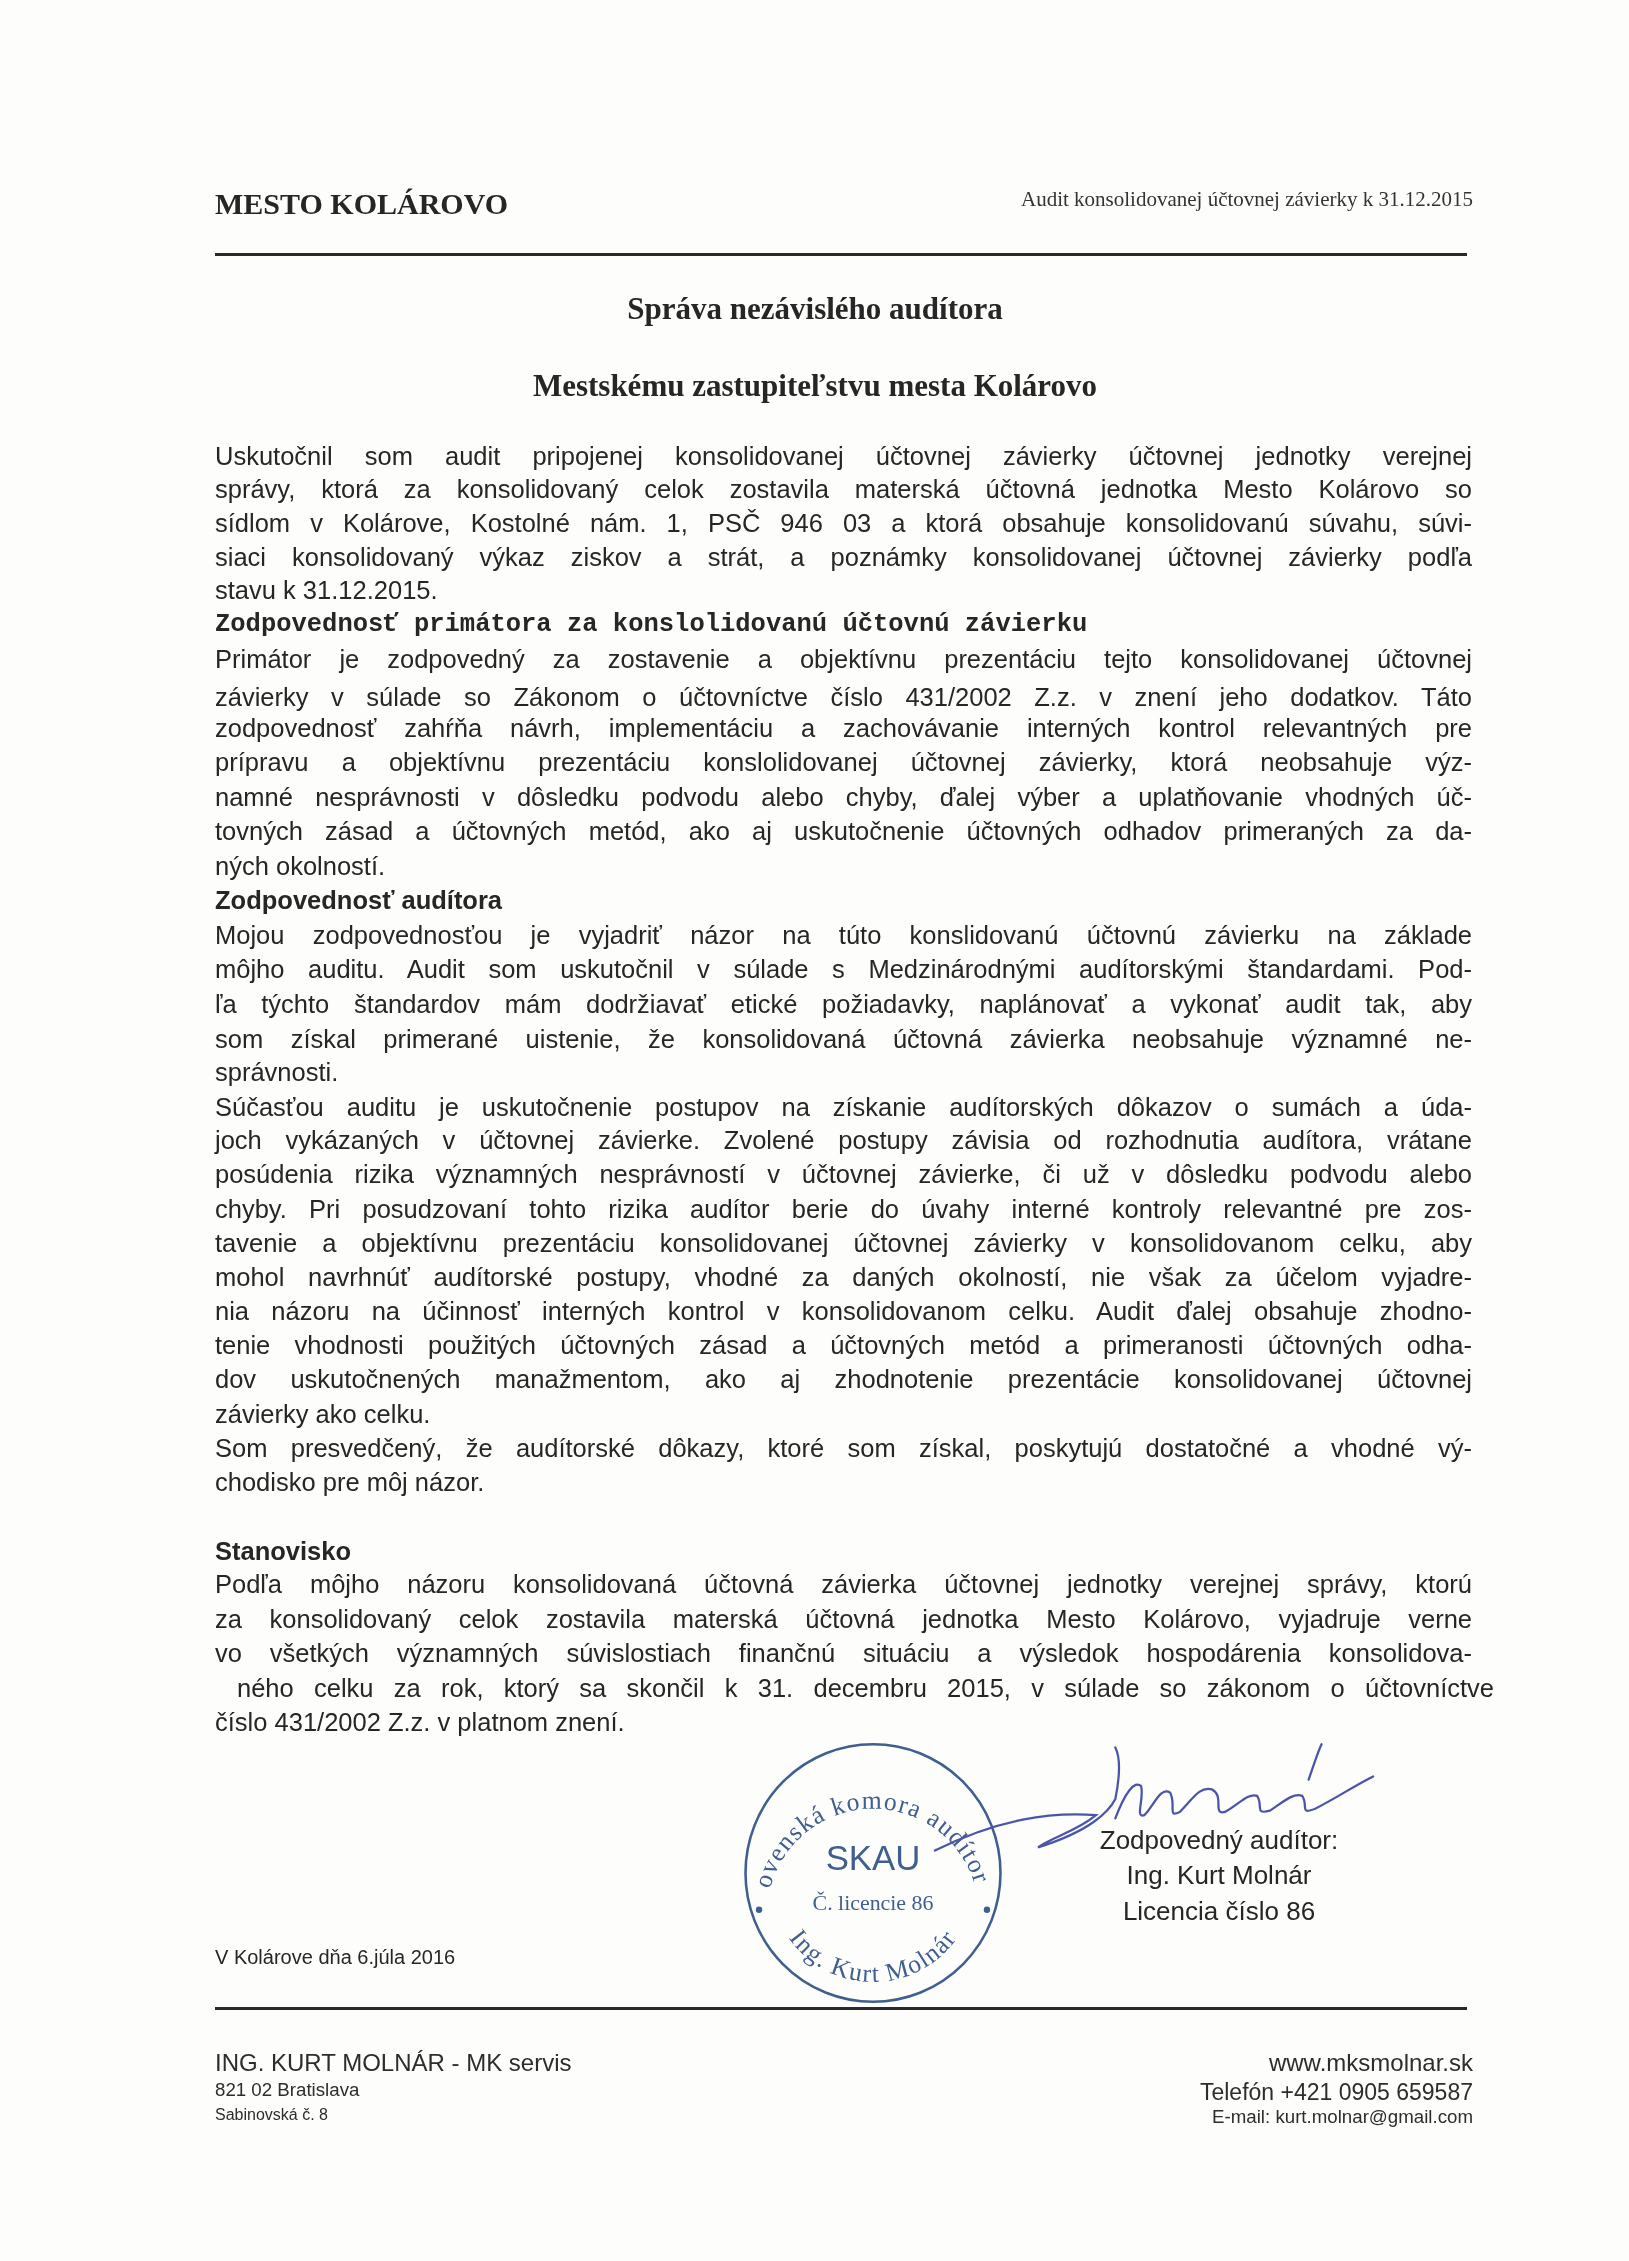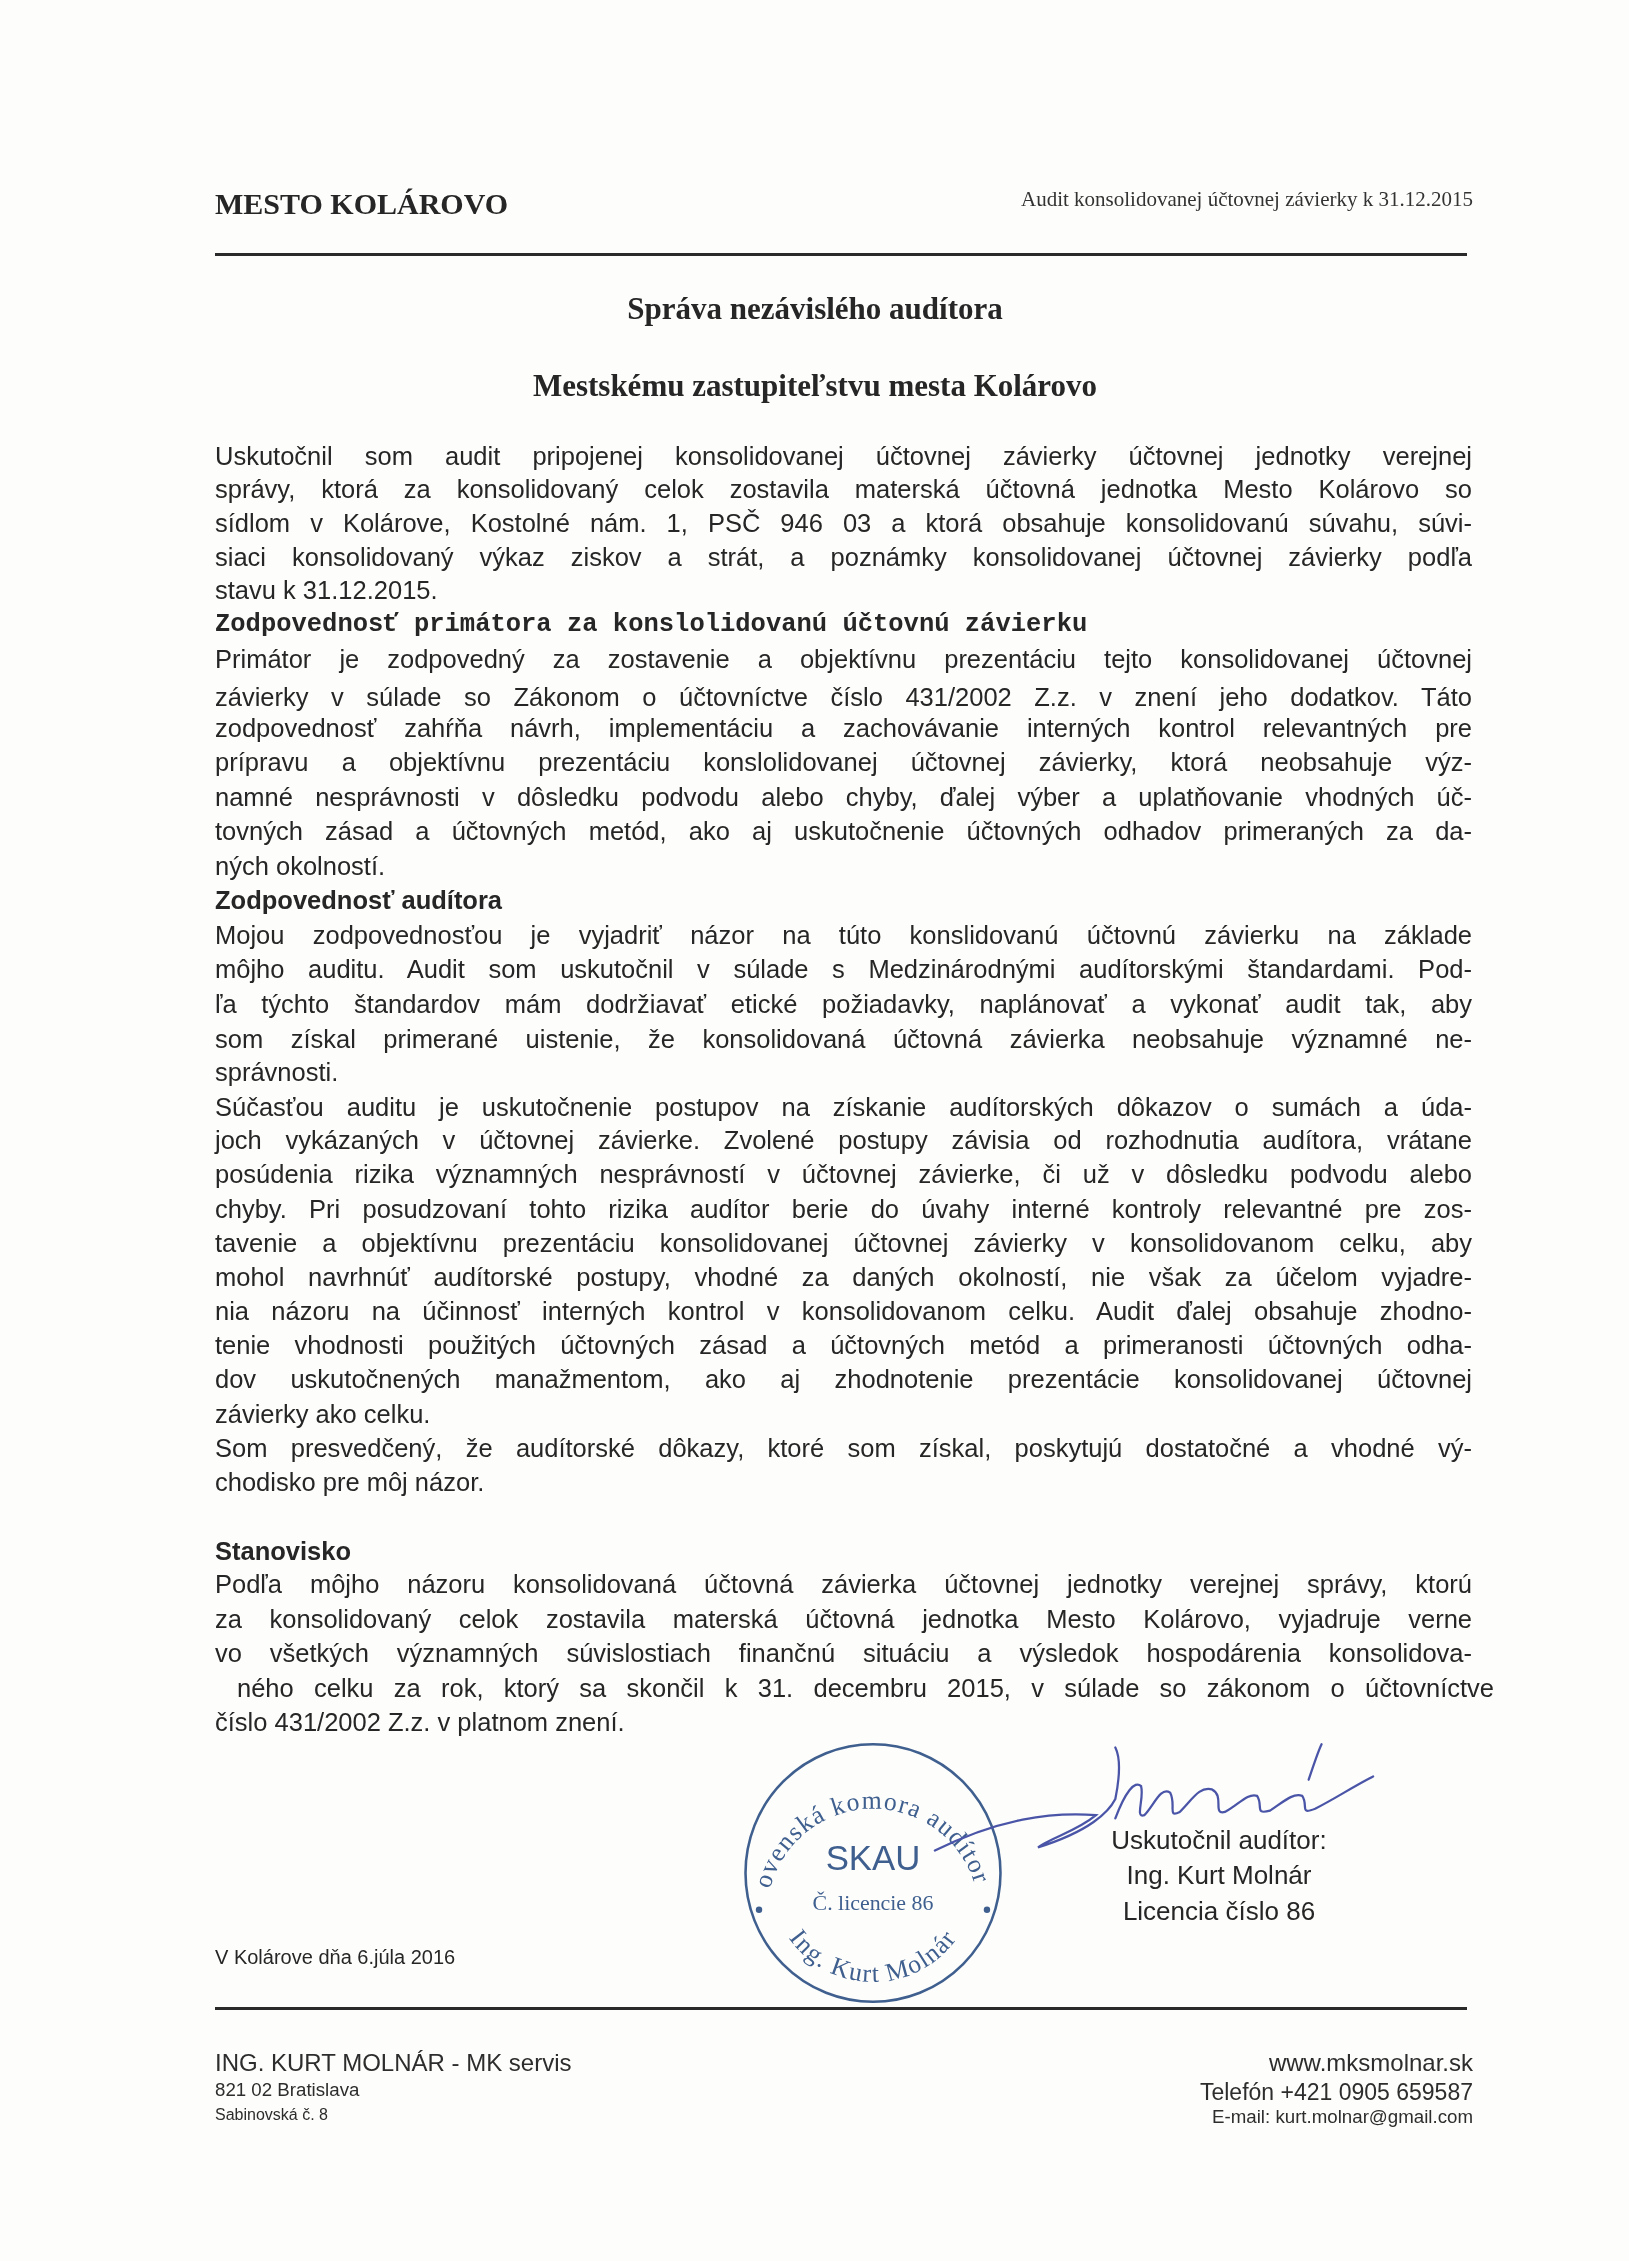--- a/index.html
+++ b/index.html
@@ -88,21 +88,21 @@
     <circle cx="382" cy="262" r="5" fill="#3f5f8f"></circle>
   </svg>
 </div>
 
 <div class="abs" style="left:922px;top:1741px;width:464px;height:129px;">
   <svg width="464" height="129" viewBox="0 0 720 200">
     <path d="M20 170 C120 120 200 110 270 115 C240 140 200 150 180 165 C260 140 290 110 300 90 C310 40 305 20 300 10 M300 120 C315 80 330 60 340 70 C345 90 330 120 345 115 C360 100 370 70 385 80 C395 100 380 120 400 110 C420 90 430 70 450 75 C470 85 450 115 470 110 C490 100 505 80 520 85 C530 100 515 115 540 108 C560 95 575 80 590 85 C600 100 585 115 610 105 C640 90 670 70 700 55 M600 60 C610 30 615 15 620 5" fill="none" stroke="#4a55a8" stroke-width="3.5" stroke-linecap="round"></path>
   </svg>
 </div>
 
-<div class="sig-text sans" style="top:1825px;">Uskutočnil audítor:</div>
+<div class="sig-text sans" style="top:1825px;">Zodpovedný audítor:</div>
 <div class="sig-text sans" style="top:1860px;">Ing. Kurt Molnár</div>
 <div class="sig-text sans" style="top:1896px;">Licencia číslo  86</div>
 
 <div class="abs sans" style="left:215px;top:1946px;font-size:20px;">V Kolárove dňa 6.júla 2016</div>
 
 <div class="rule" style="top:2007px;height:3.2px;"></div>
 
 <div class="footer-l sans" style="top:2049px;font-size:24px;">ING. KURT MOLNÁR - MK servis</div>
 <div class="footer-l sans" style="top:2079px;font-size:18.7px;">821 02  Bratislava</div>
 <div class="footer-l sans" style="top:2106px;font-size:16px;">Sabinovská  č. 8</div>

